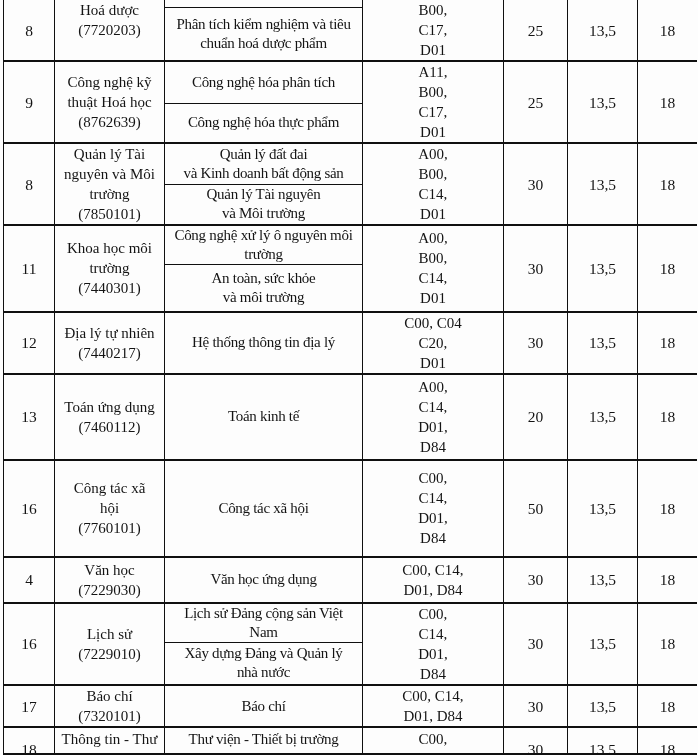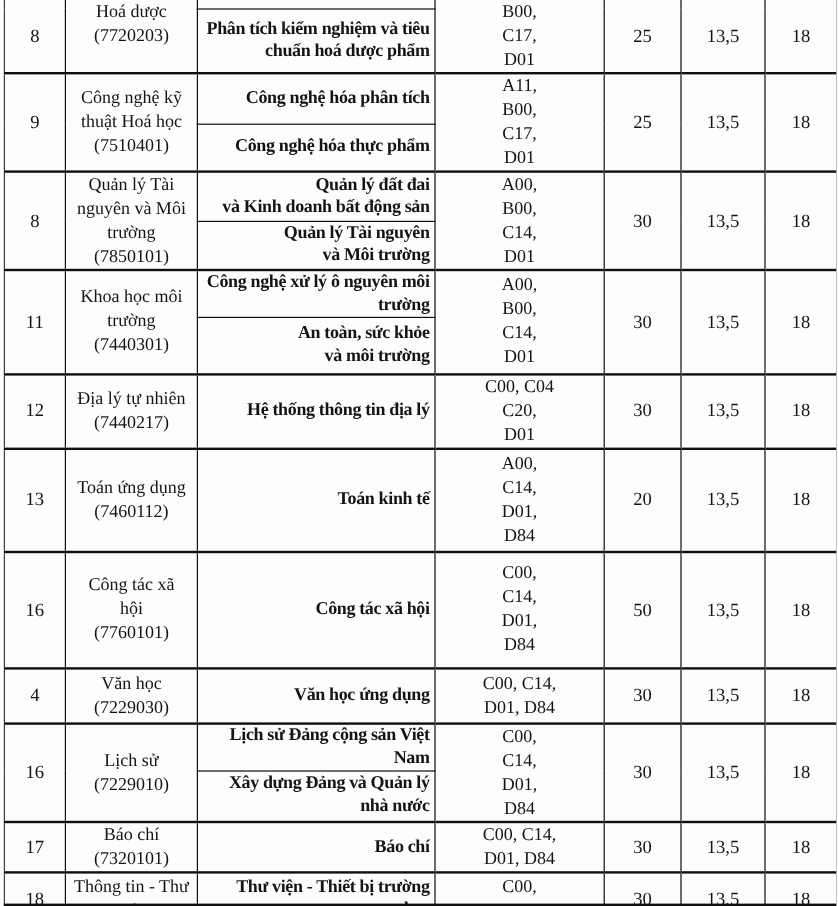--- a/index.html
+++ b/index.html
@@ -38,24 +38,23 @@
     line-height: 19px;
   }
   
   table.adm tr.row-start td { border-top-width: 2px; }
   
   table.adm tr:first-child td { border-top: none; }
   table.adm td.c { text-align: center; }
   table.adm td.num { font-size: 15.5px; }
   table.adm td.major { line-height: 20px; }
   table.adm td.spec {
-    text-align: right;
+    text-align: center;
     letter-spacing: -0.3px;
     line-height: 19px;
-    font-weight: bold;
   }
   table.adm td.combo {
     text-align: center;
     line-height: 20px;
   }
   table.adm td.v-top { vertical-align: top; }
   
   .bottom-edge {
     position: absolute;
     left: 0; right: 0; bottom: 0;
@@ -91,21 +90,21 @@
           <td class="c num" rowspan="2">18</td>
         </tr>
         <tr style="height: 50px;">
           <td class="spec">Phân tích kiểm nghiệm và tiêu
 chuẩn hoá dược phẩm</td>
         </tr>
         <tr class="row-start" style="height: 42px;">
           <td class="c num" rowspan="2">9</td>
           <td class="c major" rowspan="2">Công nghệ kỹ
 thuật Hoá học
-(7510401)</td>
+(8762639)</td>
           <td class="spec">Công nghệ hóa phân tích</td>
           <td class="combo" rowspan="2">A11,
 B00,
 C17,
 D01</td>
           <td class="c num" rowspan="2">25</td>
           <td class="c num" rowspan="2">13,5</td>
           <td class="c num" rowspan="2">18</td>
         </tr>
         <tr style="height: 40px;">

